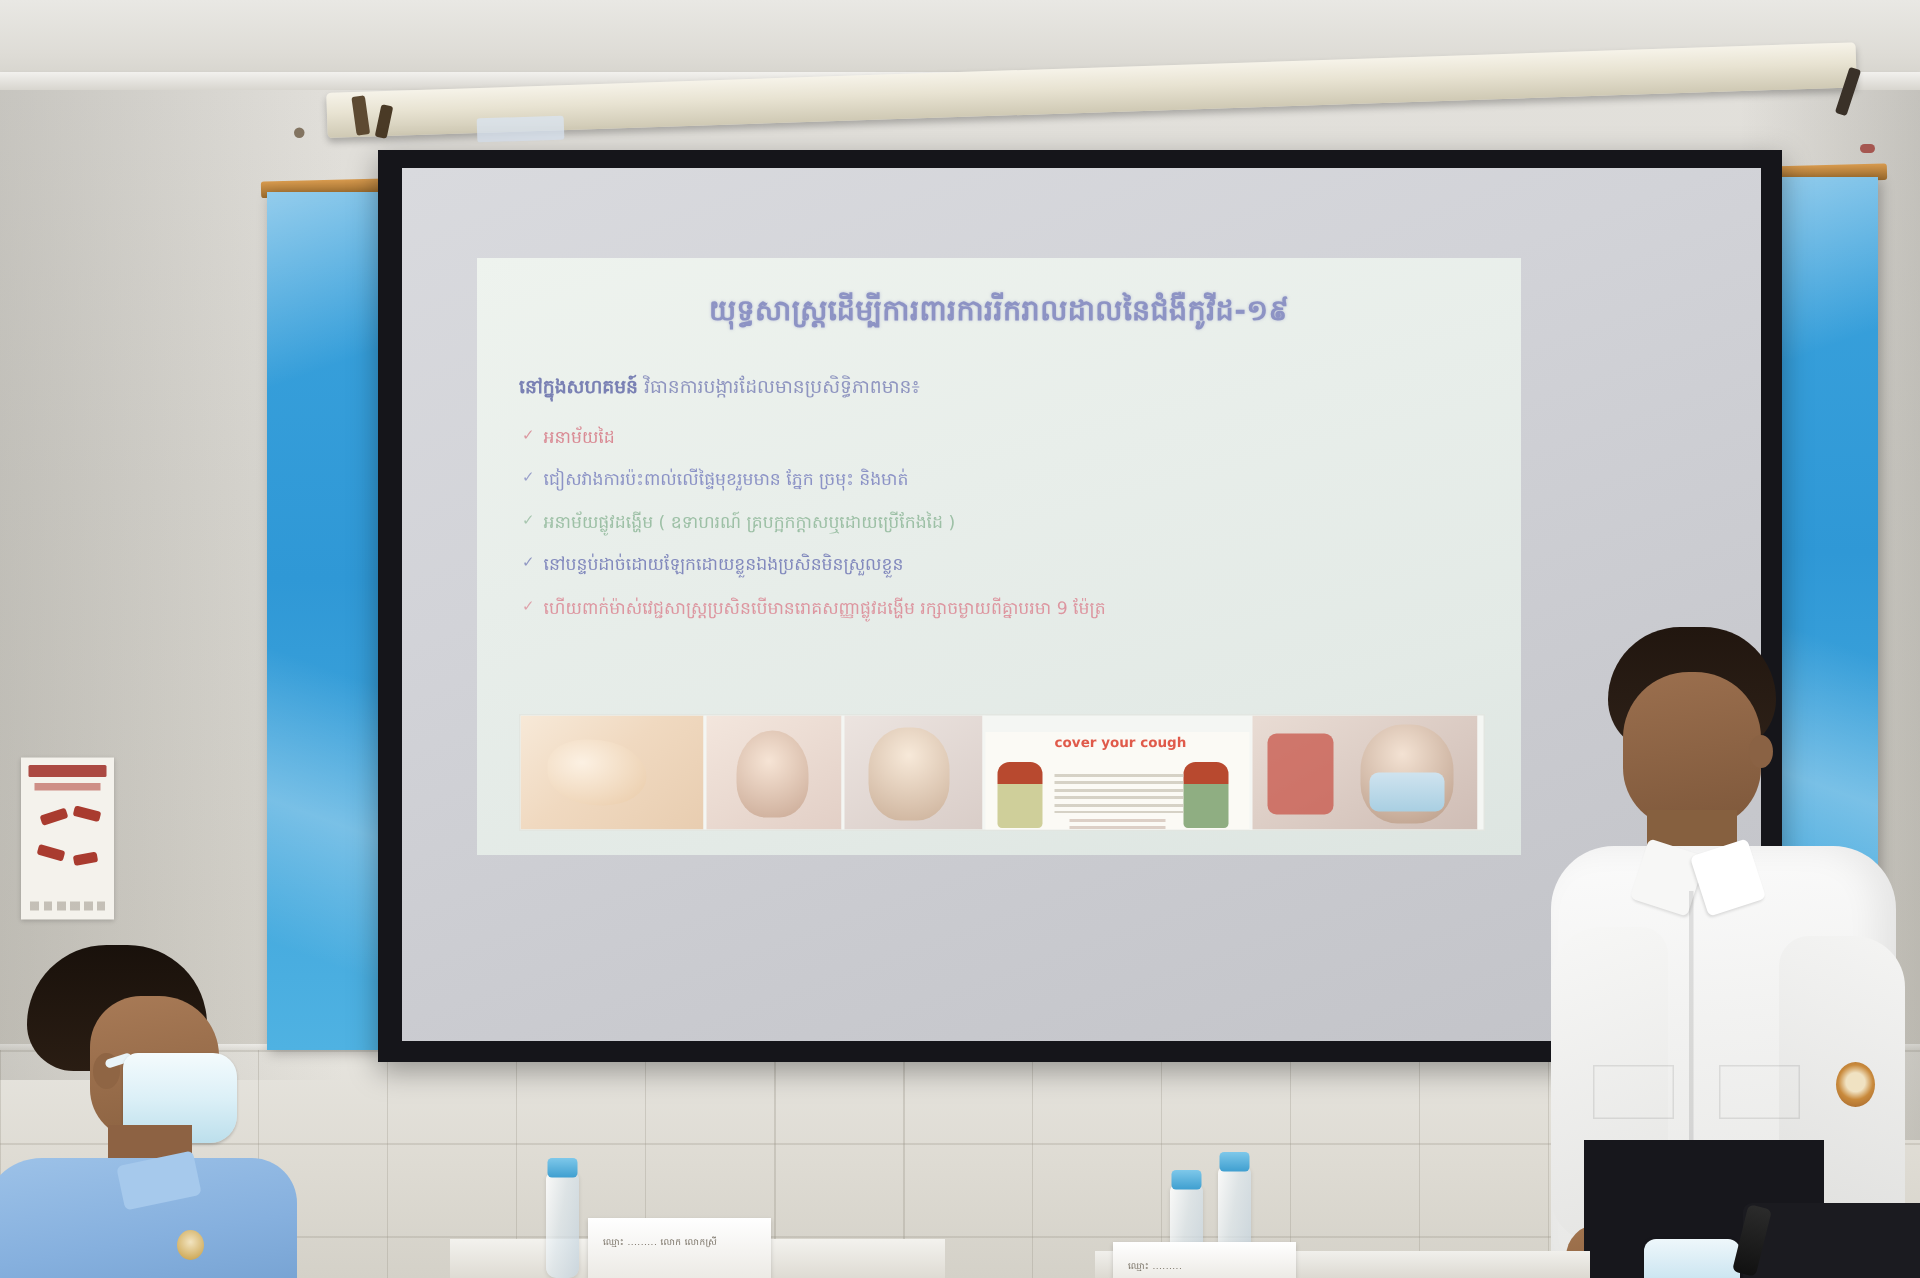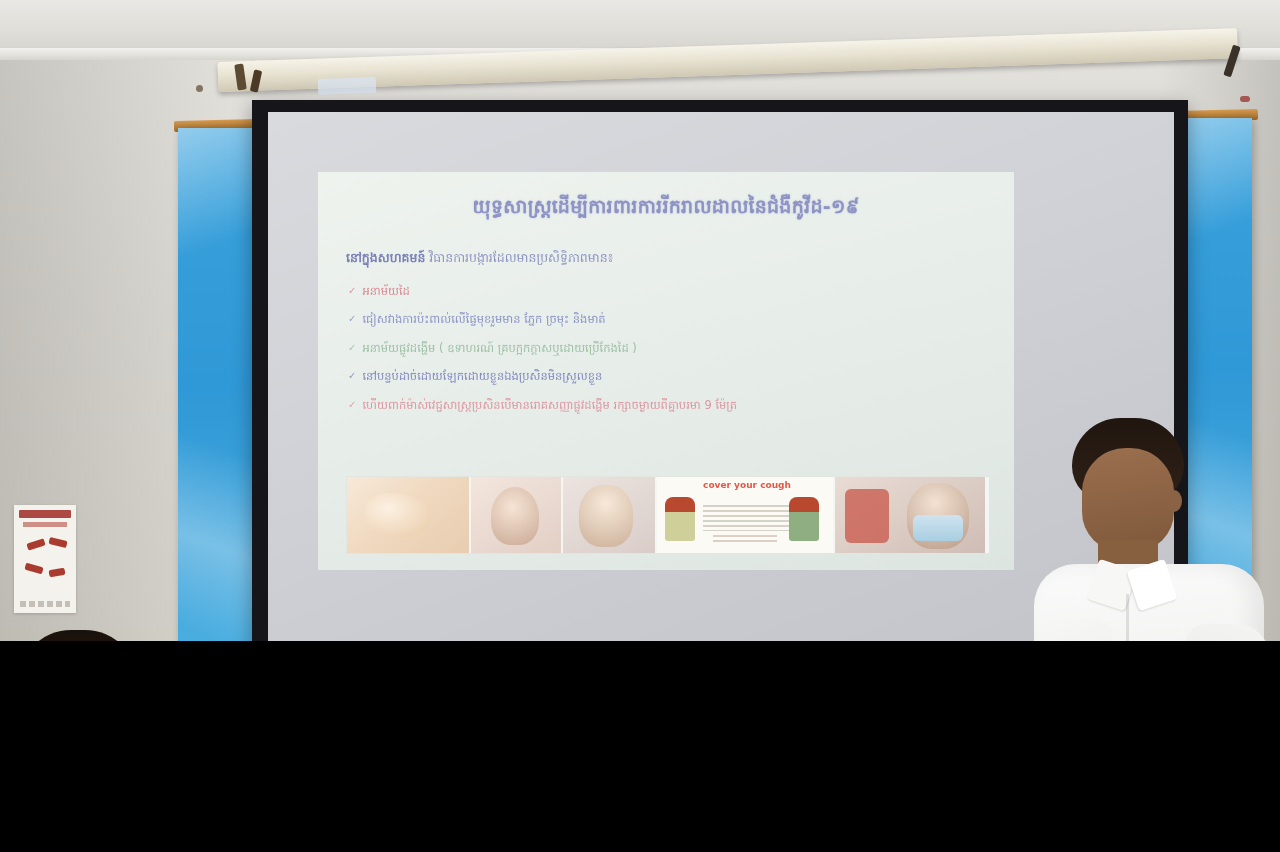--- a/index.html
+++ b/index.html
@@ -1,17 +1,17 @@
 <!DOCTYPE html>
 <html><head>
 <meta charset="utf-8">
 <style>
   html,body{margin:0;padding:0;background:#000;}
   body{font-family:"DejaVu Sans","Liberation Sans",sans-serif;}
-  #scene{position:relative;width:1280px;height:641px;overflow:hidden;background:#701a75;}
+  #scene{position:relative;width:1280px;height:852px;overflow:hidden;background:#701a75;}
 
   
   .wall-upper{position:absolute;left:0;top:0;width:1280px;height:60px;
     background:linear-gradient(180deg,#e9e8e4 0%,#dedcd6 60%,#d2d0c9 100%);}
   .wall-cornice{position:absolute;left:0;top:48px;width:1280px;height:16px;
     background:linear-gradient(180deg,#f2f1ee,#cfccc4);
     box-shadow:0 2px 3px rgba(0,0,0,.18);}
   .wall-main{position:absolute;left:0;top:60px;width:1280px;height:660px;
     background:linear-gradient(180deg,#e2e0db 0%,#dbd9d3 40%,#d6d3cb 100%);}
   .wall-tiles{position:absolute;left:0;top:700px;width:1280px;height:152px;
@@ -89,21 +89,21 @@
   .strip-cell{position:relative;height:100%;overflow:hidden;border-right:2px solid #f4f6f3;}
   .c1{width:122px;background:linear-gradient(140deg,#f7e9d8,#f0d9c0 45%,#e8cdb0);}
   .c1:after{content:"";position:absolute;left:18px;top:16px;width:66px;height:44px;border-radius:40% 60% 45% 55%;
     background:radial-gradient(ellipse at 35% 35%,#fdf3e6,#e9c9a5);opacity:.9;}
   .c2{width:90px;background:linear-gradient(150deg,#f3e6dd,#e2cfc6);}
   .c2:after{content:"";position:absolute;left:20px;top:10px;width:48px;height:58px;border-radius:50% 50% 40% 40%;
     background:radial-gradient(circle at 45% 35%,#f6e4d5,#c9a894);}
   .c3{width:92px;background:linear-gradient(150deg,#ece4e0,#d9cdc8);}
   .c3:after{content:"";position:absolute;left:16px;top:8px;width:54px;height:62px;border-radius:45% 45% 40% 40%;
     background:radial-gradient(circle at 50% 30%,#f7e9d9,#cbb099);}
-  .c4{width:176px;background:#fbfaf5;}
+  .c4{width:176px;background:#fbfaf5;margin-top:11px;}
   .poster-title{position:absolute;left:44px;top:4px;width:92px;text-align:center;
     font-size:9px;font-weight:700;color:#e05a4a;line-height:1.05;}
   .poster-fig{position:absolute;width:30px;height:44px;top:20px;
     background:linear-gradient(180deg,#b8492f 0%,#b8492f 34%,#cfcf9a 34%,#cfcf9a 100%);border-radius:8px 8px 3px 3px;}
   .poster-fig.f1{left:8px;}
   .poster-fig.f2{left:132px;background:linear-gradient(180deg,#b8492f 0%,#b8492f 34%,#8fae82 34%,#8fae82 100%);}
   .poster-body{position:absolute;left:46px;top:28px;width:86px;height:26px;
     background:repeating-linear-gradient(180deg,#c9c4b6 0 2px,rgba(0,0,0,0) 2px 5px);opacity:.75;}
   .poster-foot{position:absolute;left:56px;top:58px;width:64px;height:10px;
     background:repeating-linear-gradient(180deg,#cfbdb2 0 2px,rgba(0,0,0,0) 2px 5px);opacity:.7;}

